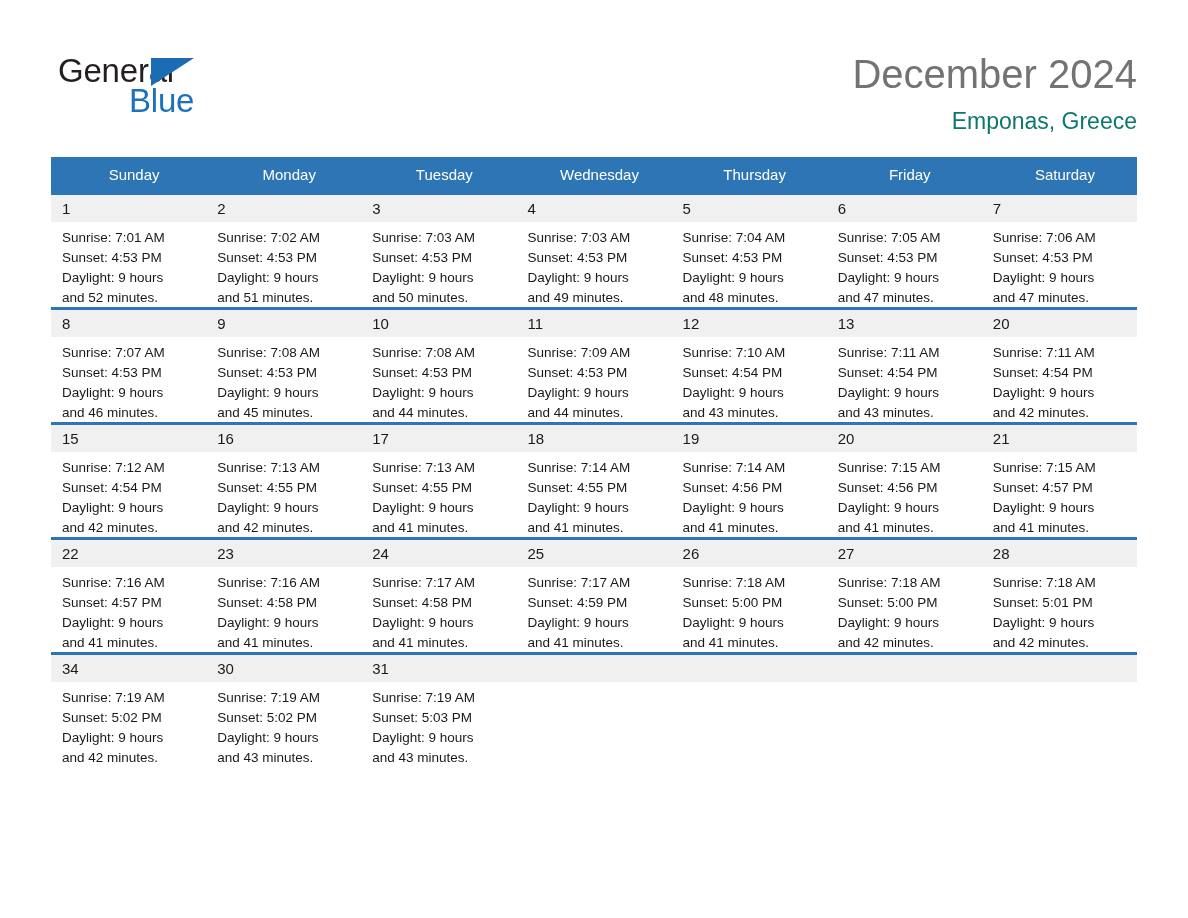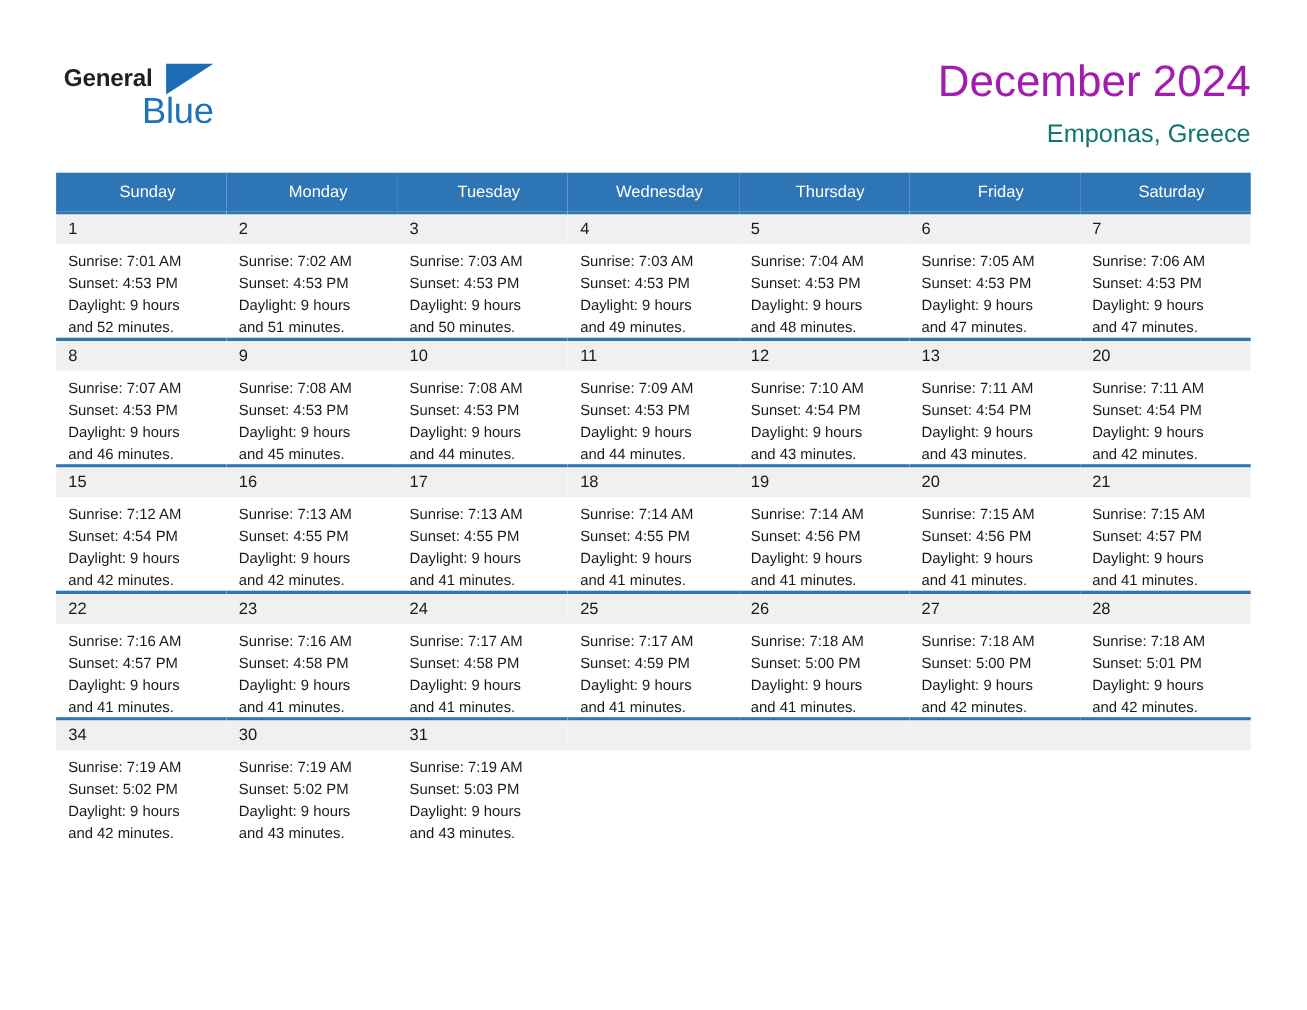--- a/index.html
+++ b/index.html
@@ -33,22 +33,22 @@
     position: absolute;
     left: 58px;
     top: 52px;
     width: 260px;
     height: 72px;
   }
   .logo-general {
     position: absolute;
     left: 0;
     top: 0;
-    font-size: 22px;
-    font-weight: 700;
+    font-size: 33px;
+    font-weight: 400;
     letter-spacing: -0.2px;
     color: #231f20;
     line-height: 38px;
   }
   .logo-tri {
     position: absolute;
     left: 93px;
     top: 6px;
     width: 0;
     height: 0;
@@ -67,21 +67,21 @@
   }
   .title-block {
     position: absolute;
     right: 51px;
     top: 48px;
     text-align: right;
   }
   .cal-title {
     font-size: 40px;
     font-weight: 400;
-    color: #a21caf;
+    color: #737373;
     line-height: 52px;
     white-space: nowrap;
     text-align: center;
   }
   .cal-subtitle {
     font-size: 23px;
     font-weight: 400;
     color: #0f766e;
     line-height: 30px;
     margin-top: 6px;

